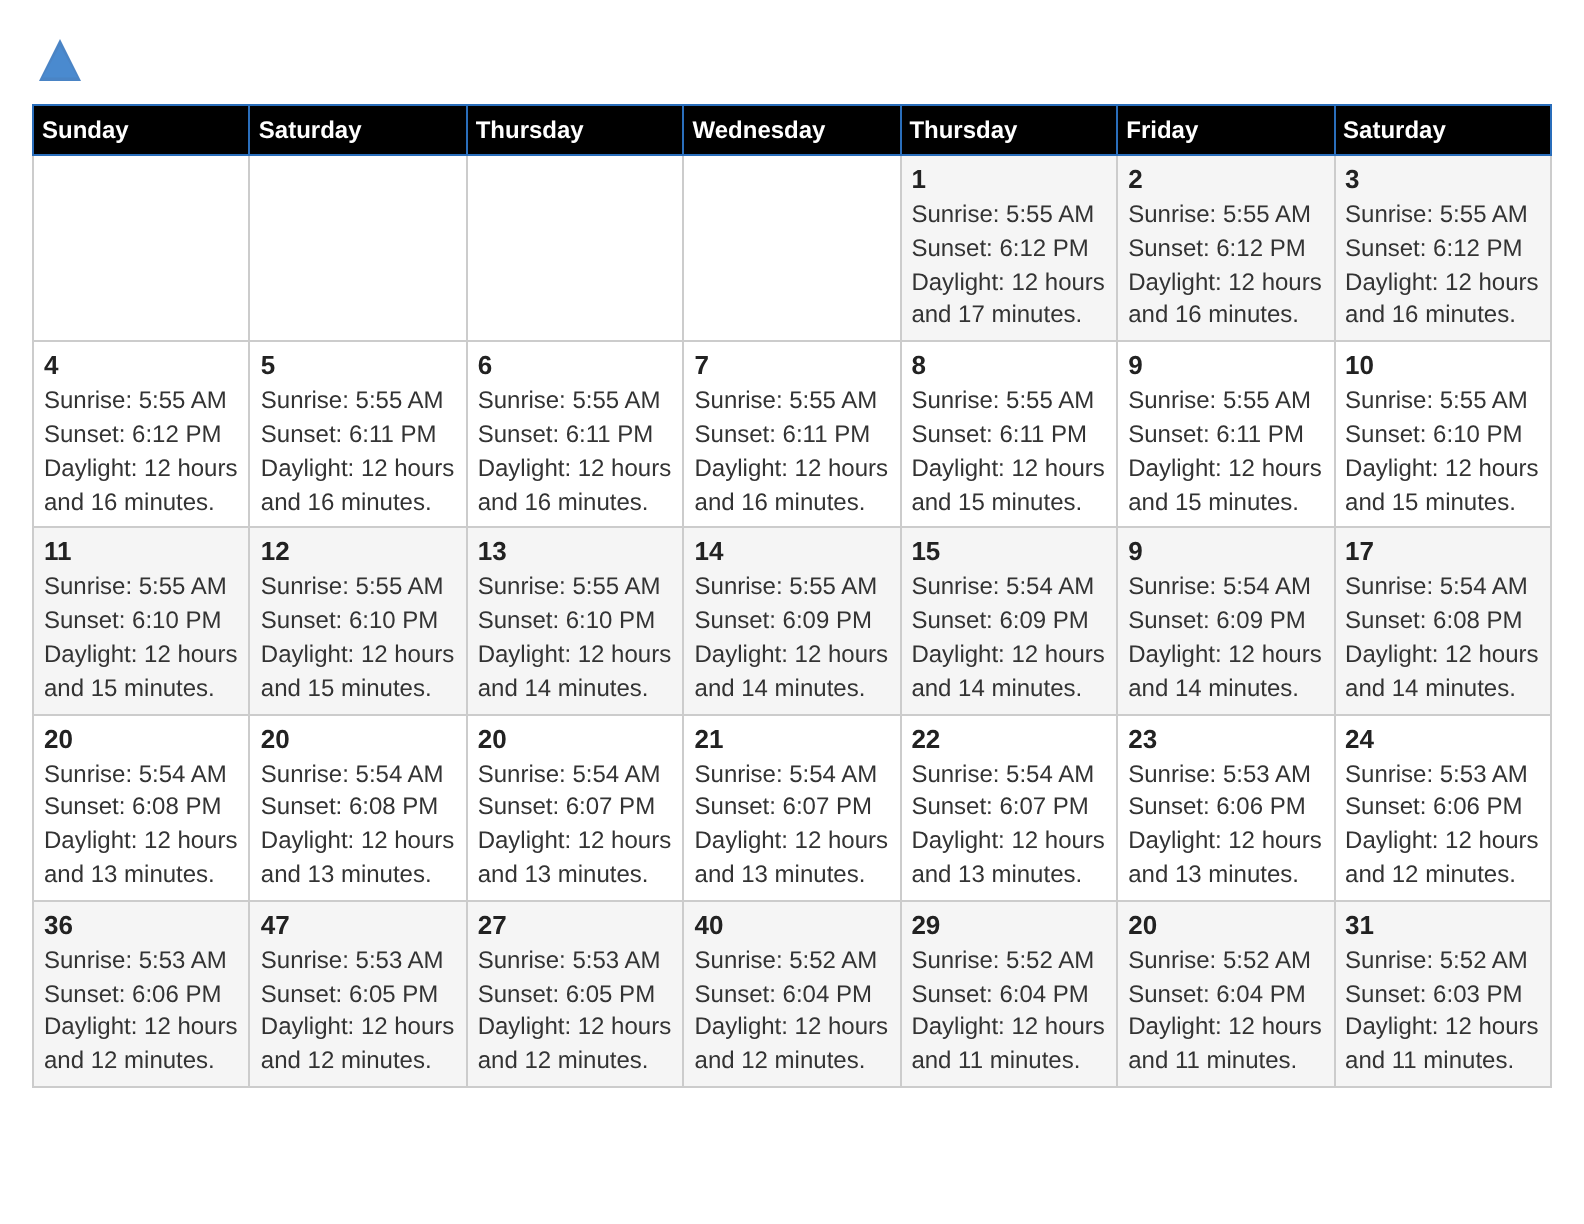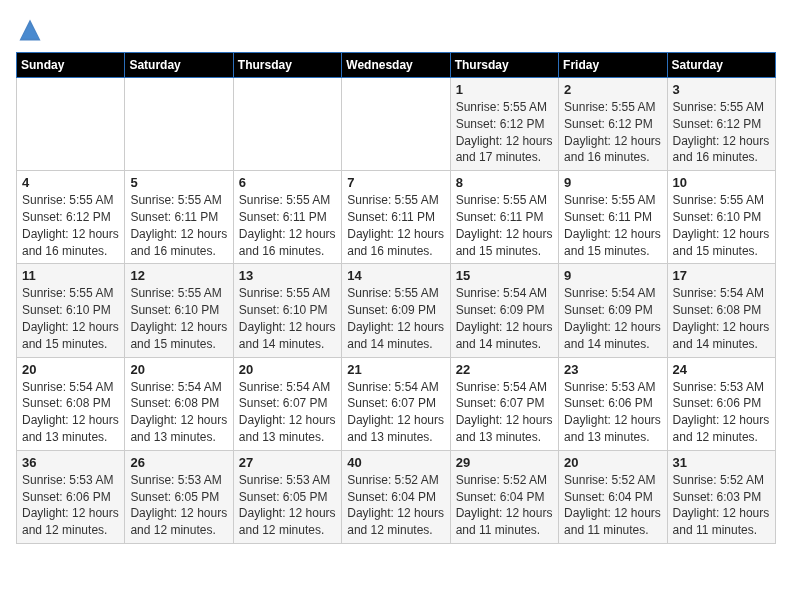--- a/index.html
+++ b/index.html
@@ -300,21 +300,21 @@
       </tr>
       <tr>
         <td>
           <div class="day-number">36</div>
           <div class="day-info" style="white-space: pre-line;">Sunrise: 5:53 AM
 Sunset: 6:06 PM
 Daylight: 12 hours
 and 12 minutes.</div>
         </td>
         <td>
-          <div class="day-number">26</div>
+          <div class="day-number">47</div>
           <div class="day-info" style="white-space: pre-line;">Sunrise: 5:53 AM
 Sunset: 6:05 PM
 Daylight: 12 hours
 and 12 minutes.</div>
         </td>
         <td>
           <div class="day-number">27</div>
           <div class="day-info" style="white-space: pre-line;">Sunrise: 5:53 AM
 Sunset: 6:05 PM
 Daylight: 12 hours

